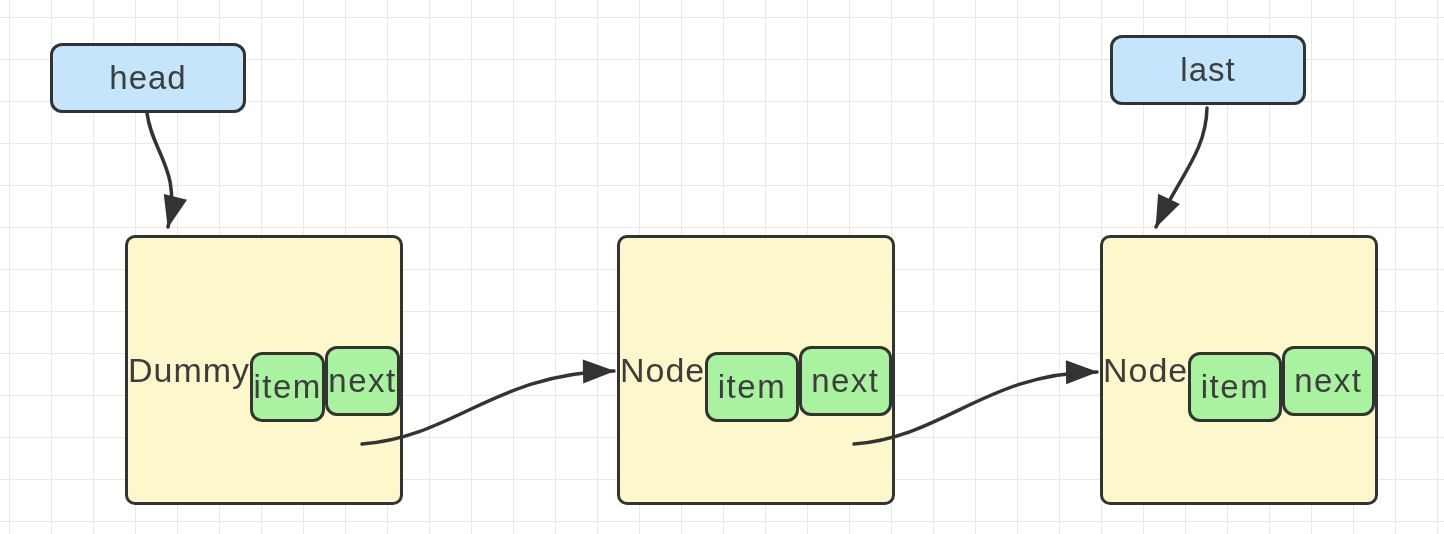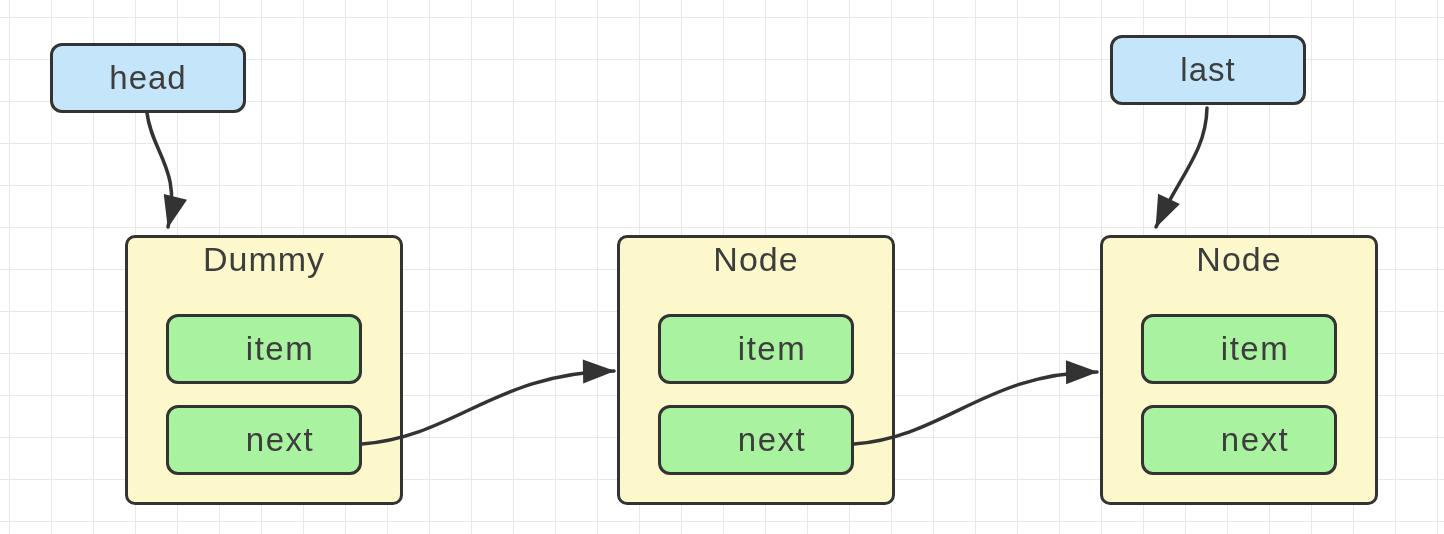--- a/index.html
+++ b/index.html
@@ -34,21 +34,21 @@
   }
   .node {
     position: absolute;
     box-sizing: border-box;
     width: 278px;
     height: 270px;
     background: #fcf8cc;
     border: 3.5px solid #333333;
     border-radius: 10px;
     display: flex;
-    flex-direction: column;
+    flex-direction: row;
     align-items: center;
     z-index: 1;
   }
   .node-title {
     height: 42px;
     line-height: 42px;
     font-size: 34px;
     letter-spacing: 1px;
     text-align: center;
   }
@@ -57,21 +57,20 @@
     width: 196px;
     height: 70px;
     background: #a9f2a0;
     border: 3.5px solid #333333;
     border-radius: 12px;
     display: flex;
     align-items: center;
     justify-content: center;
     font-size: 33px;
     letter-spacing: 1.5px;
-    padding-left: 32px;
   }
   .field-item { margin-top: 34px; }
   .field-next { margin-top: 21px; }
   .arrows {
     position: absolute;
     left: 0; top: 0;
     pointer-events: none;
     z-index: 5;
   }
   .edge {

